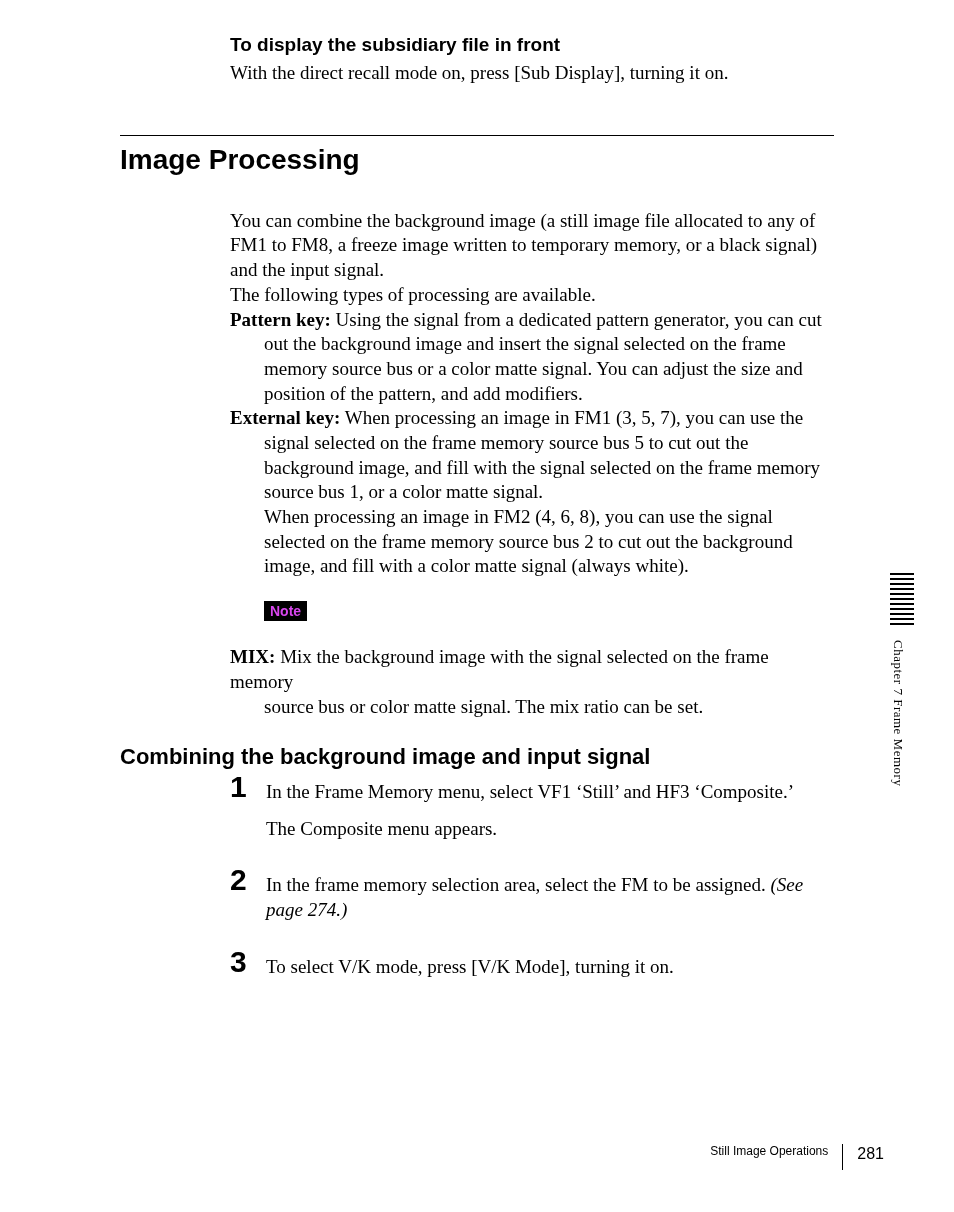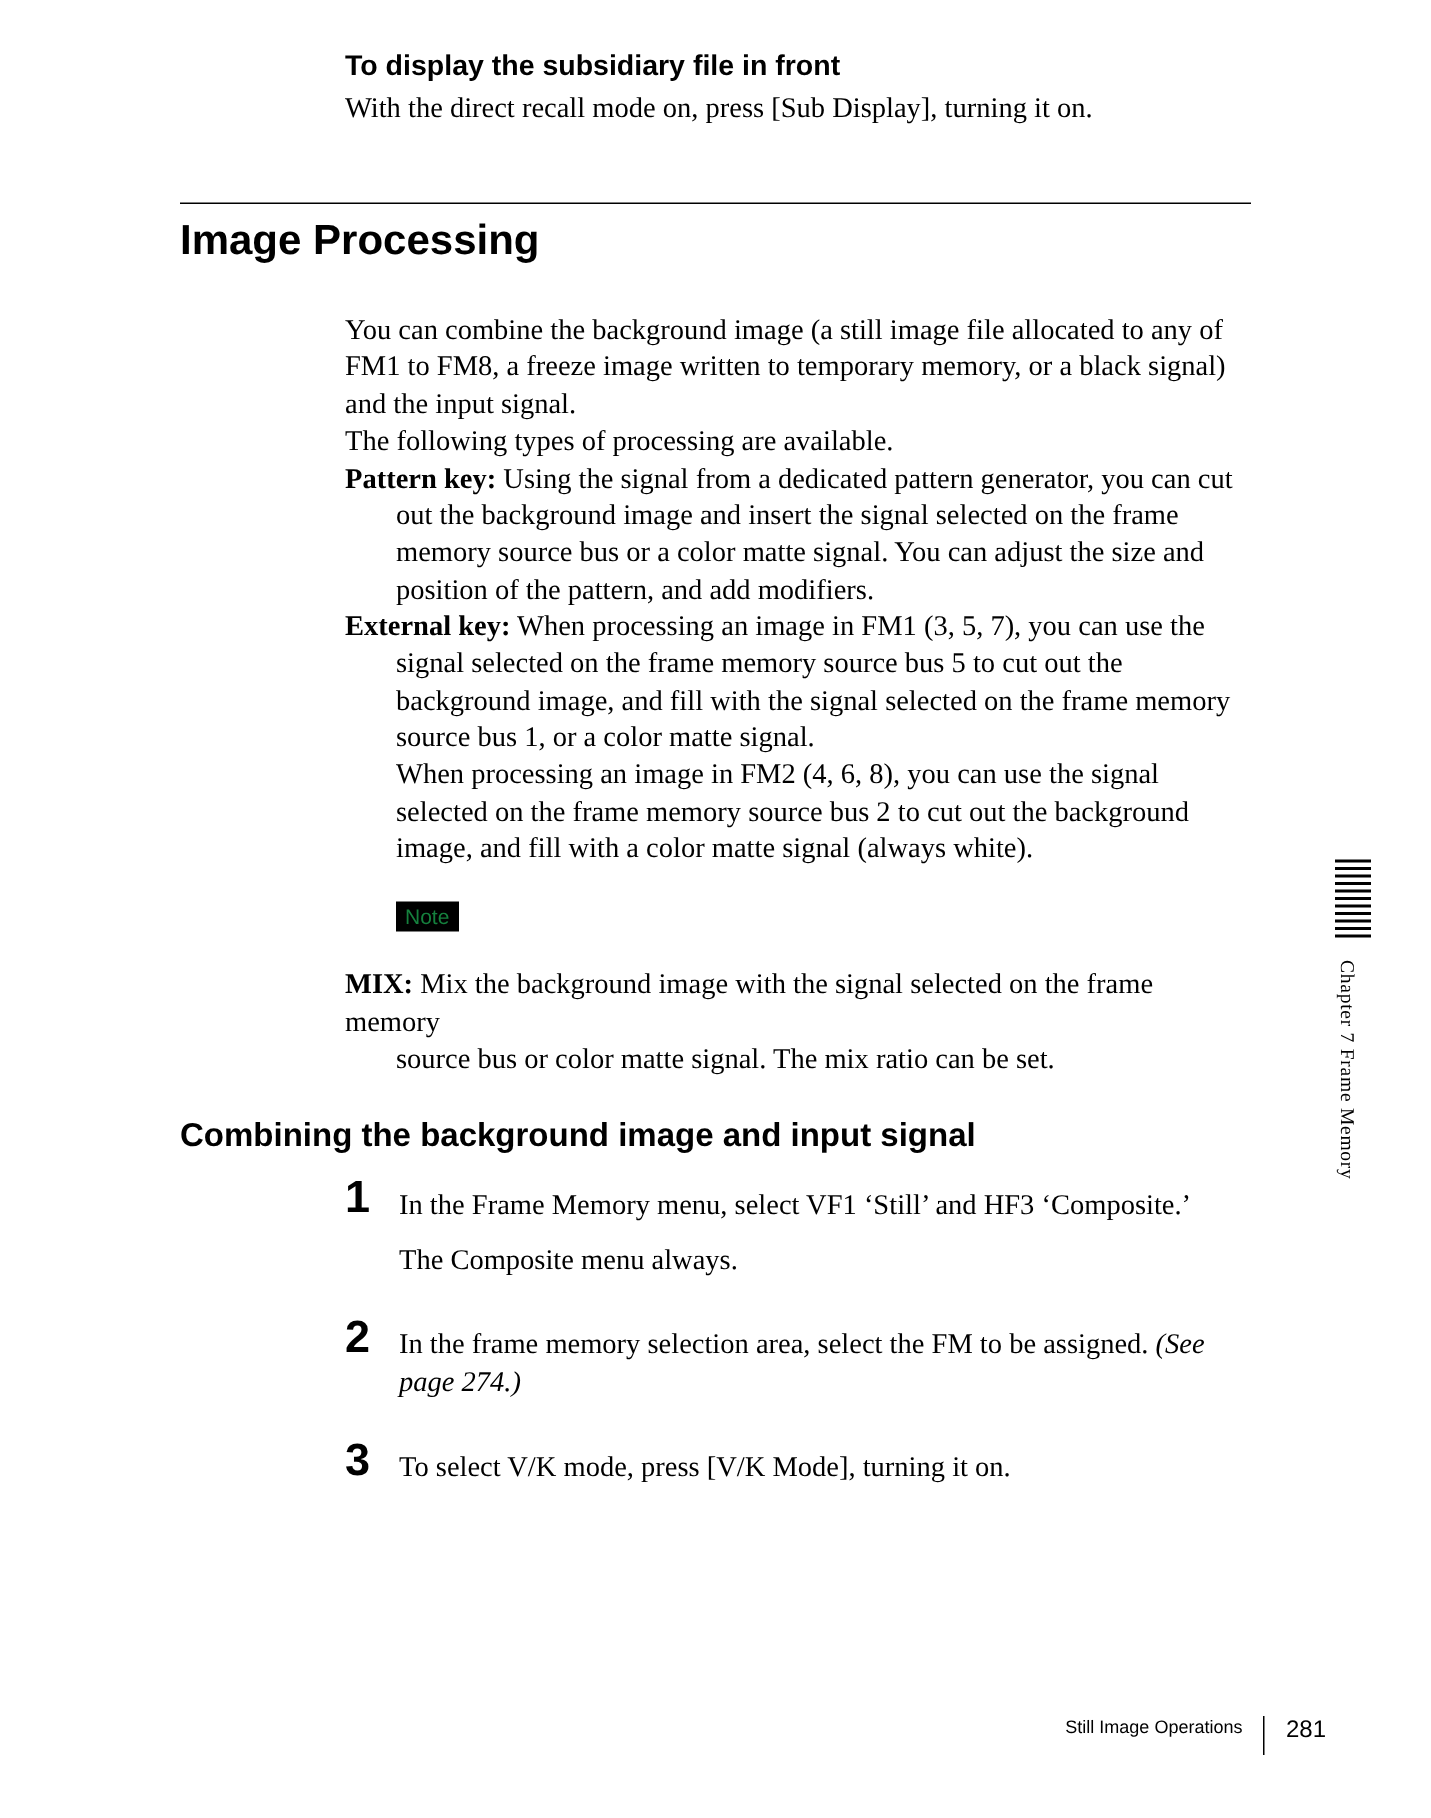--- a/index.html
+++ b/index.html
@@ -30,31 +30,31 @@
     font-family: Arial, Helvetica, sans-serif;
     font-weight: bold;
     font-size: 28px;
     margin-bottom: 30px;
   }
   .h2 {
     font-family: Arial, Helvetica, sans-serif;
     font-weight: bold;
     font-size: 22px;
     margin-top: 24px;
-    margin-bottom: 12px;
+    margin-bottom: 0;
   }
   .def-item { margin-bottom: 0px; }
   .def-term { font-weight: bold; }
   .def-body { margin-left: 34px; }
   .note-badge {
     display: inline-block;
     background: #000;
-    color: #15803d;
-    font-family: Arial, Helvetica, sans-serif;
-    font-weight: normal;
+    color: #d946ef;
+    font-family: Arial, Helvetica, sans-serif;
+    font-weight: bold;
     font-size: 14px;
     padding: 1px 6px;
     margin-top: 22px;
     margin-bottom: 4px;
   }
   .note-indent { margin-left: 34px; }
   .italic { font-style: italic; }
   .step { display: flex; margin-bottom: 12px; }
   .step-num {
     font-family: Arial, Helvetica, sans-serif;
@@ -158,21 +158,21 @@
   </div>
 
   <div class="h2">Combining the background image and input signal</div>
 
   <div class="content-indent">
 
     <div class="step">
       <div class="step-num">1</div>
       <div class="step-body">
         <p>In the Frame Memory menu, select VF1 ‘Still’ and HF3 ‘Composite.’</p>
-        <p>The Composite menu always.</p>
+        <p>The Composite menu appears.</p>
       </div>
     </div>
 
     <div class="step">
       <div class="step-num">2</div>
       <div class="step-body">
         <p>
           <span>In the frame memory selection area, select the FM to be assigned. </span><span class="italic">(See page 274.)</span>
         </p>
       </div>

